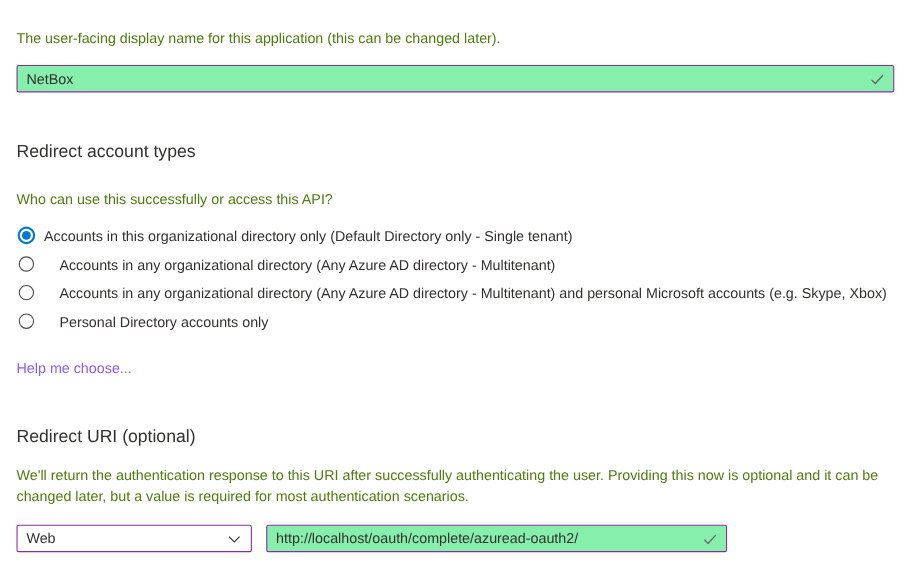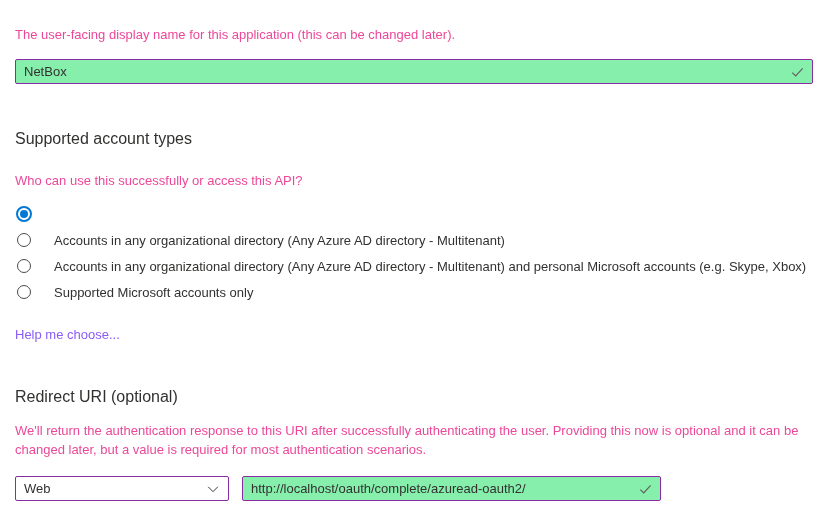--- a/index.html
+++ b/index.html
@@ -8,21 +8,21 @@
     font-family:"Liberation Sans","DejaVu Sans",sans-serif;
     color:#323130;-webkit-font-smoothing:antialiased;
   }
   .page{padding:10px 15px 0 15px;}
 
   .section-heading{
     font-size:16px;font-weight:400;color:#323130;line-height:21px;margin:0;
   }
   .required-marker{color:#e81123;margin-right:4px;font-size:14px;vertical-align:1px;}
   .desc{
-    font-size:13px;line-height:19px;color:#ec4899;margin:0;
+    font-size:13px;line-height:19px;color:#4d7c0f;margin:0;
   }
 
   
   .field{
     position:relative;display:flex;align-items:center;
     border:1.5px solid #8A2DA5;border-radius:2px;background:#86efac;
     height:23px;box-sizing:content-box;
   }
   .field input{
     border:none;outline:none;background:transparent;
@@ -91,39 +91,40 @@
   <p class="desc name-desc">The user-facing display name for this application (this can be changed later).</p>
 
   <div class="field name-field">
     <input type="text" value="NetBox" style="">
     <svg class="valid-icon" viewBox="0 0 16 16">
         <path d="M2.5 8.6l3.6 3.6 7.4-8" fill="none" stroke="#605e5c" stroke-width="1.2"></path>
       </svg>
   </div>
 
   
-  <h2 class="section-heading sat-heading">Supported account types</h2>
+  <h2 class="section-heading sat-heading">Redirect account types</h2>
 
   <p class="desc sat-question">Who can use this successfully or access this API?</p>
 
   <div class="radio-group">
     <div class="radio-row">
       <span class="radio-circle selected"></span>
+      <span class="radio-label">Accounts in this organizational directory only (Default Directory only - Single tenant)</span>
     </div>
     <div class="radio-row">
       <span class="radio-circle"></span>
       <span class="radio-label">Accounts in any organizational directory (Any Azure AD directory - Multitenant)</span>
     </div>
     <div class="radio-row">
       <span class="radio-circle"></span>
       <span class="radio-label">Accounts in any organizational directory (Any Azure AD directory - Multitenant) and personal Microsoft accounts (e.g. Skype, Xbox)</span>
     </div>
     <div class="radio-row">
       <span class="radio-circle"></span>
-      <span class="radio-label">Supported Microsoft accounts only</span>
+      <span class="radio-label">Personal Directory accounts only</span>
     </div>
   </div>
 
   <a class="link help-link">Help me choose...</a>
 
   
   <h2 class="section-heading ru-heading">Redirect URI (optional)</h2>
 
   <p class="desc ru-desc">We'll return the authentication response to this URI after successfully authenticating the user. Providing this now is optional and it can be changed later, but a value is required for most authentication scenarios.</p>
 

